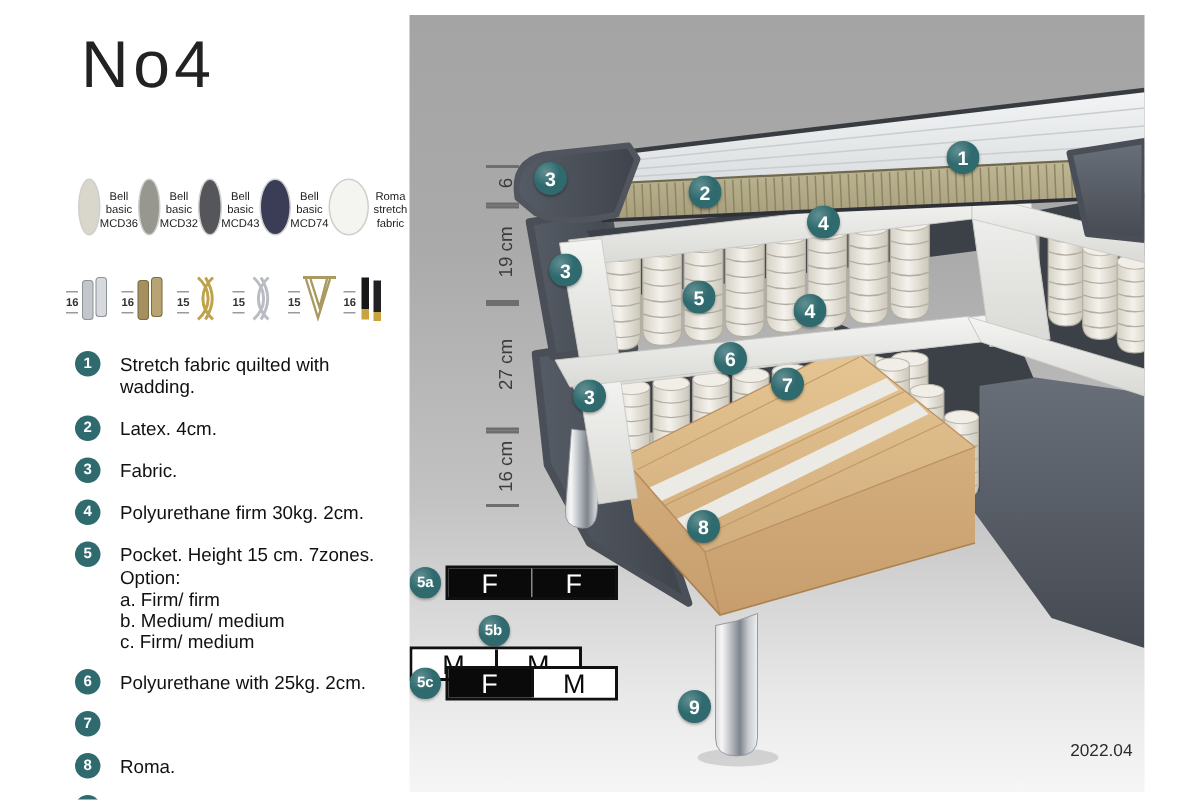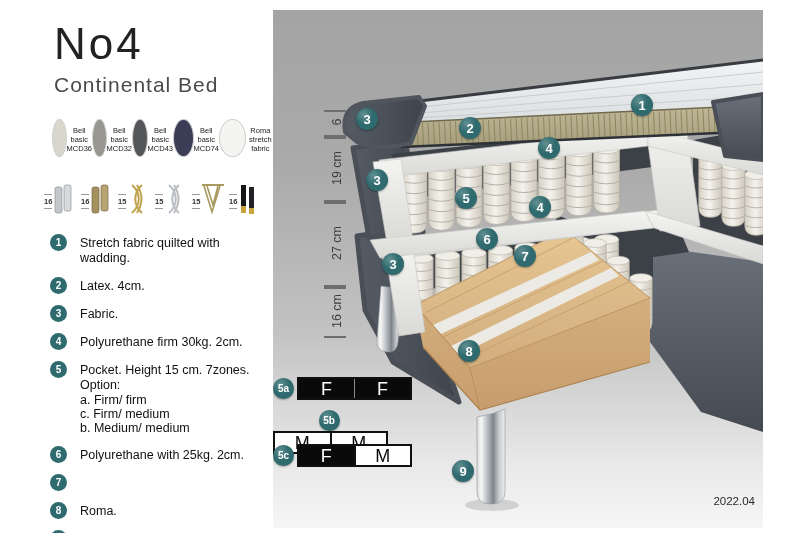--- a/index.html
+++ b/index.html
@@ -49,21 +49,20 @@
   .firm-cell.white{background:#ffffff;color:#0a0a0a;}
   .firm-cell + .firm-cell{border-left:2px solid #101010;}
   .firm-table.allblack .firm-cell + .firm-cell{border-left:1px solid #8a8a8a;}
   .version{position:absolute;font-size:11.5px;color:#2b2b2b;}
 </style>
 </head>
 <body>
 
 <div class="brand">
   <div class="title">No4</div>
-  <div class="subtitle">Continental Bed</div>
 </div>
 
 <div class="swatches" id="swatches">
   <div class="swatch-cell" style="width: 40px;">
     <div class="swatch-circle swatch-weave" style="background: rgb(217, 214, 203);"></div>
     <div class="swatch-label">Bell basic
 MCD36</div>
   </div>
 
   <div class="swatch-cell" style="width: 40px;">
@@ -174,21 +173,21 @@
     <div class="feat-text">Fabric.</div>
   </div>
 
   <div class="feat">
     <div class="feat-badge" style="background: rgb(46, 106, 110);">4</div>
     <div class="feat-text">Polyurethane firm 30kg. 2cm.</div>
   </div>
 
   <div class="feat">
     <div class="feat-badge" style="background: rgb(46, 106, 110);">5</div>
-    <div class="feat-text">Pocket. Height 15 cm. 7zones. Option:<div class="feat-sub">a. Firm/ firm</div><div class="feat-sub">c. Firm/ medium</div><div class="feat-sub">b. Medium/ medium</div></div>
+    <div class="feat-text">Pocket. Height 15 cm. 7zones. Option:<div class="feat-sub">a. Firm/ firm</div><div class="feat-sub">b. Medium/ medium</div><div class="feat-sub">c. Firm/ medium</div></div>
   </div>
 
   <div class="feat">
     <div class="feat-badge" style="background: rgb(46, 106, 110);">6</div>
     <div class="feat-text">Polyurethane with 25kg. 2cm.</div>
   </div>
 
   <div class="feat">
     <div class="feat-badge" style="background: rgb(46, 106, 110);">7</div>
   </div>

